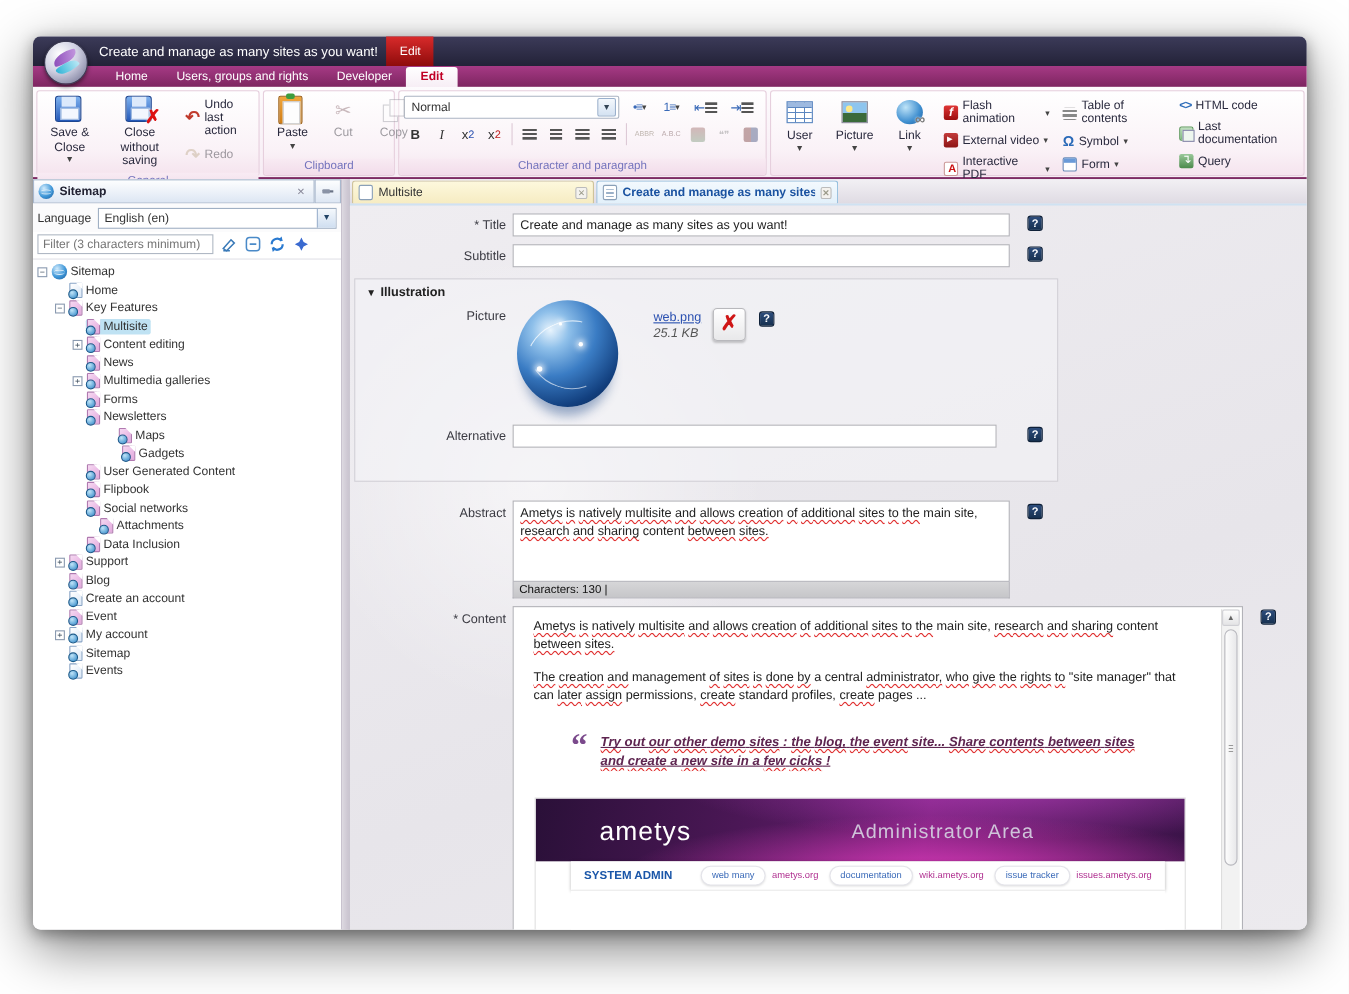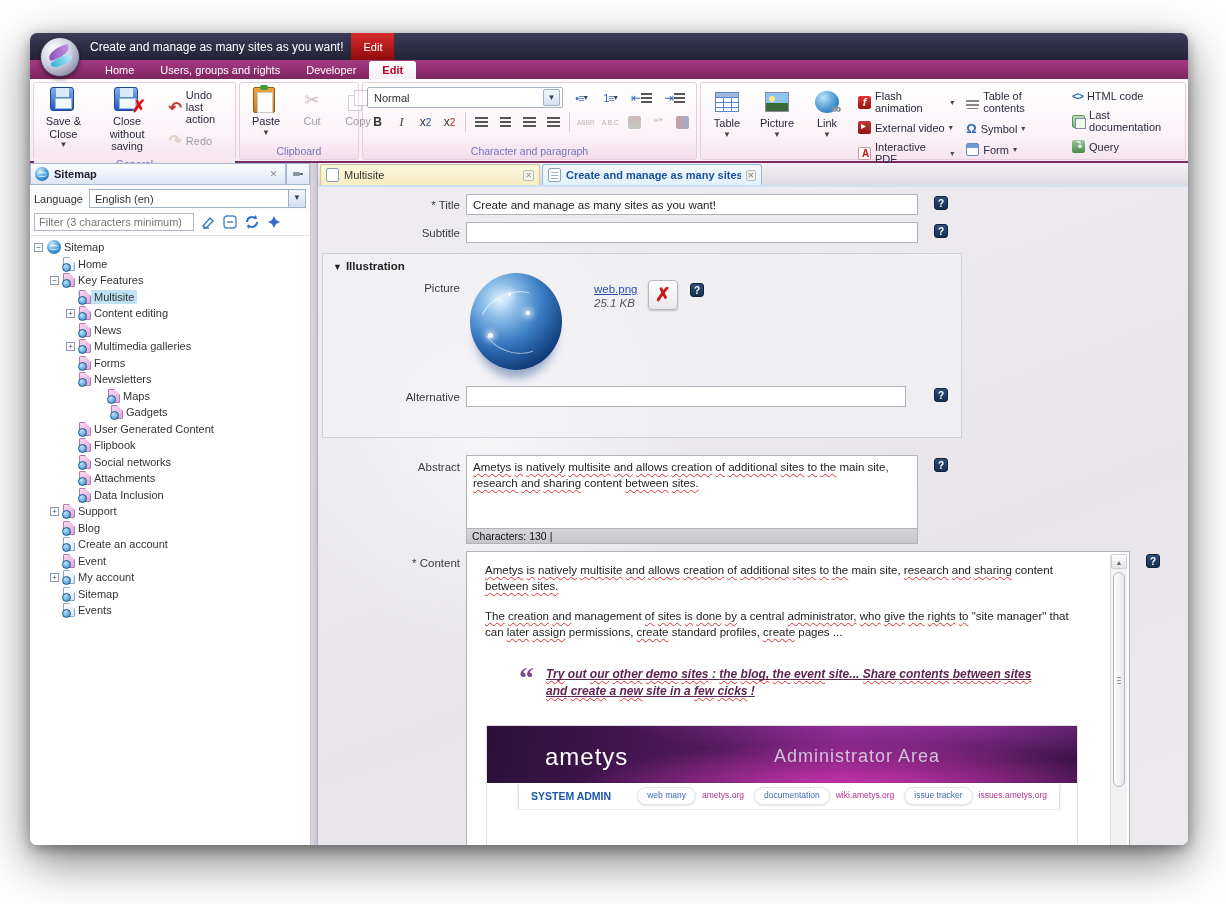--- a/index.html
+++ b/index.html
@@ -289,21 +289,21 @@
       </div>
       <div class="gcaption">Character and paragraph</div>
     </div>
 
     <div class="rgroup" style="flex:1">
       <div class="gbody" style="gap:6px;padding-top:4px;">
         <div class="bigbtn">
           <div class="bicon" style="display:flex;align-items:center;justify-content:center">
               <div class="i-table"></div>
             </div>
-          <span>Table</span>
+          <span>User</span>
             <span class="arrowdn">▼</span>
         </div>
         <div class="bigbtn">
           <div class="bicon" style="display:flex;align-items:center;justify-content:center">
               <div class="i-pic"></div>
             </div>
           <span>Picture</span>
             <span class="arrowdn">▼</span>
         </div>
         <div class="bigbtn">
@@ -500,21 +500,21 @@
               <span>Flipbook</span>
             </span>
           </div>
           <div class="trow" style="padding-left: 36px;">
             <span class="ttog none"></span>
             <span class="tlabelwrap">
               <span class="pageic"></span>
               <span>Social networks</span>
             </span>
           </div>
-          <div class="trow" style="padding-left: 36px;">
+          <div class="trow" style="padding-left: 48px;">
             <span class="ttog none"></span>
             <span class="tlabelwrap">
               <span class="pageic"></span>
               <span>Attachments</span>
             </span>
           </div>
           <div class="trow" style="padding-left: 36px;">
             <span class="ttog none"></span>
             <span class="tlabelwrap">
               <span class="pageic"></span>

